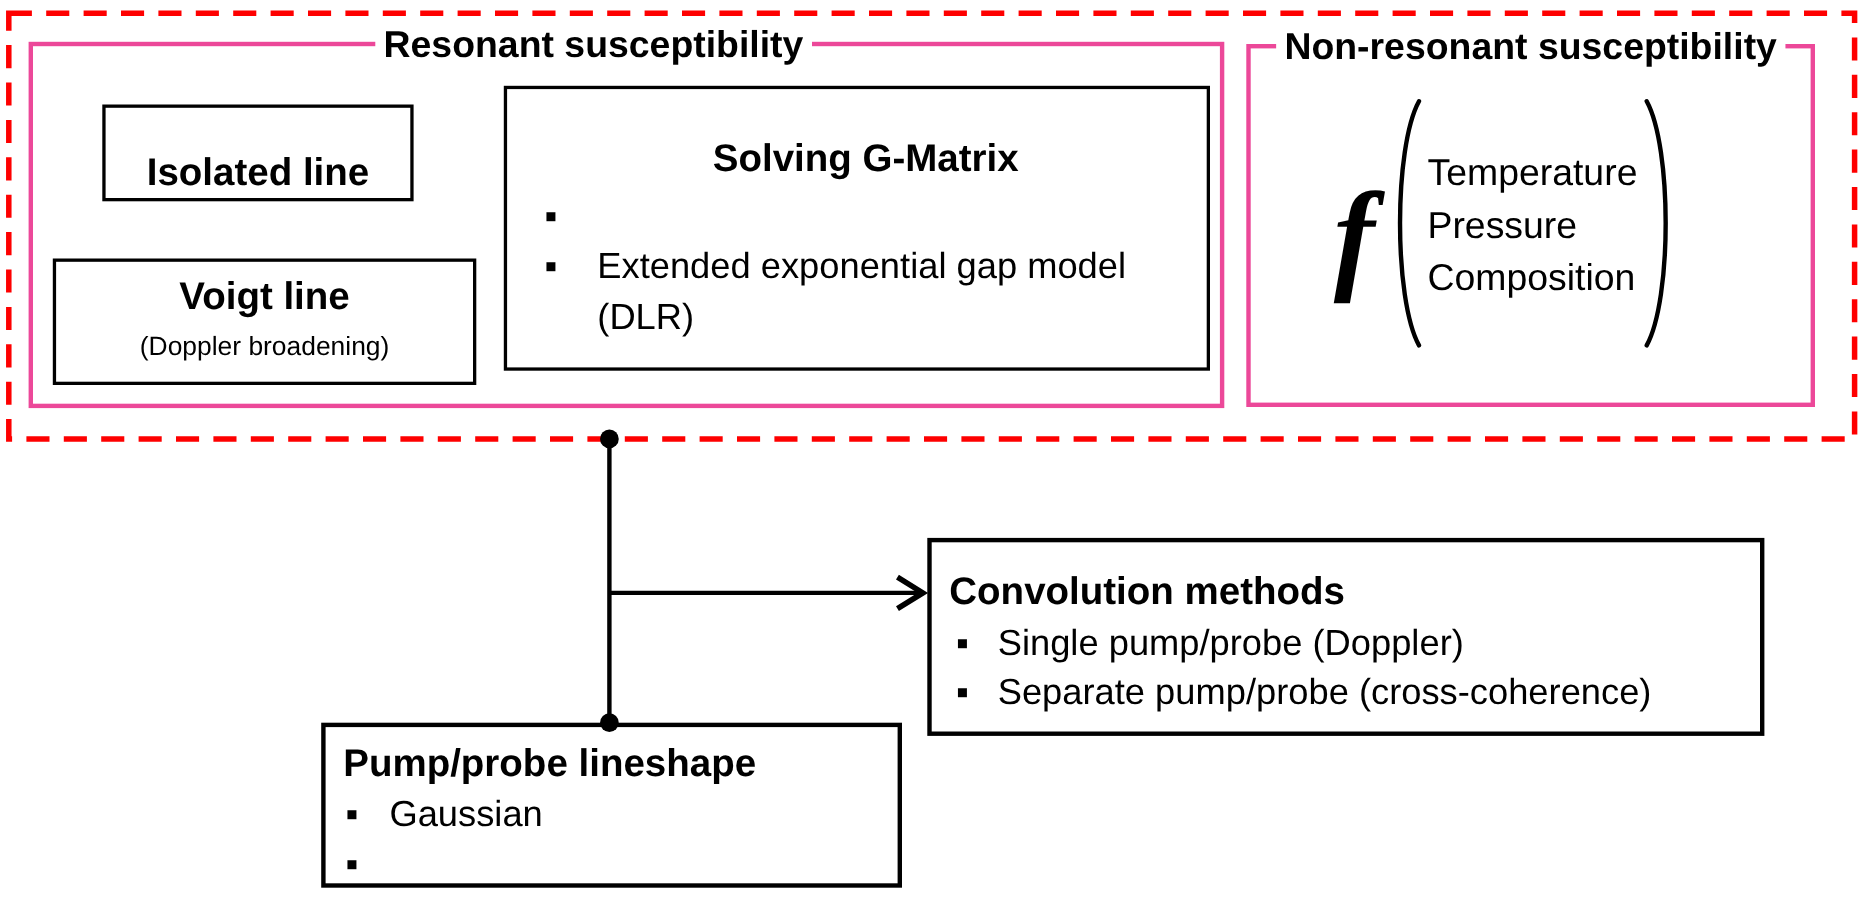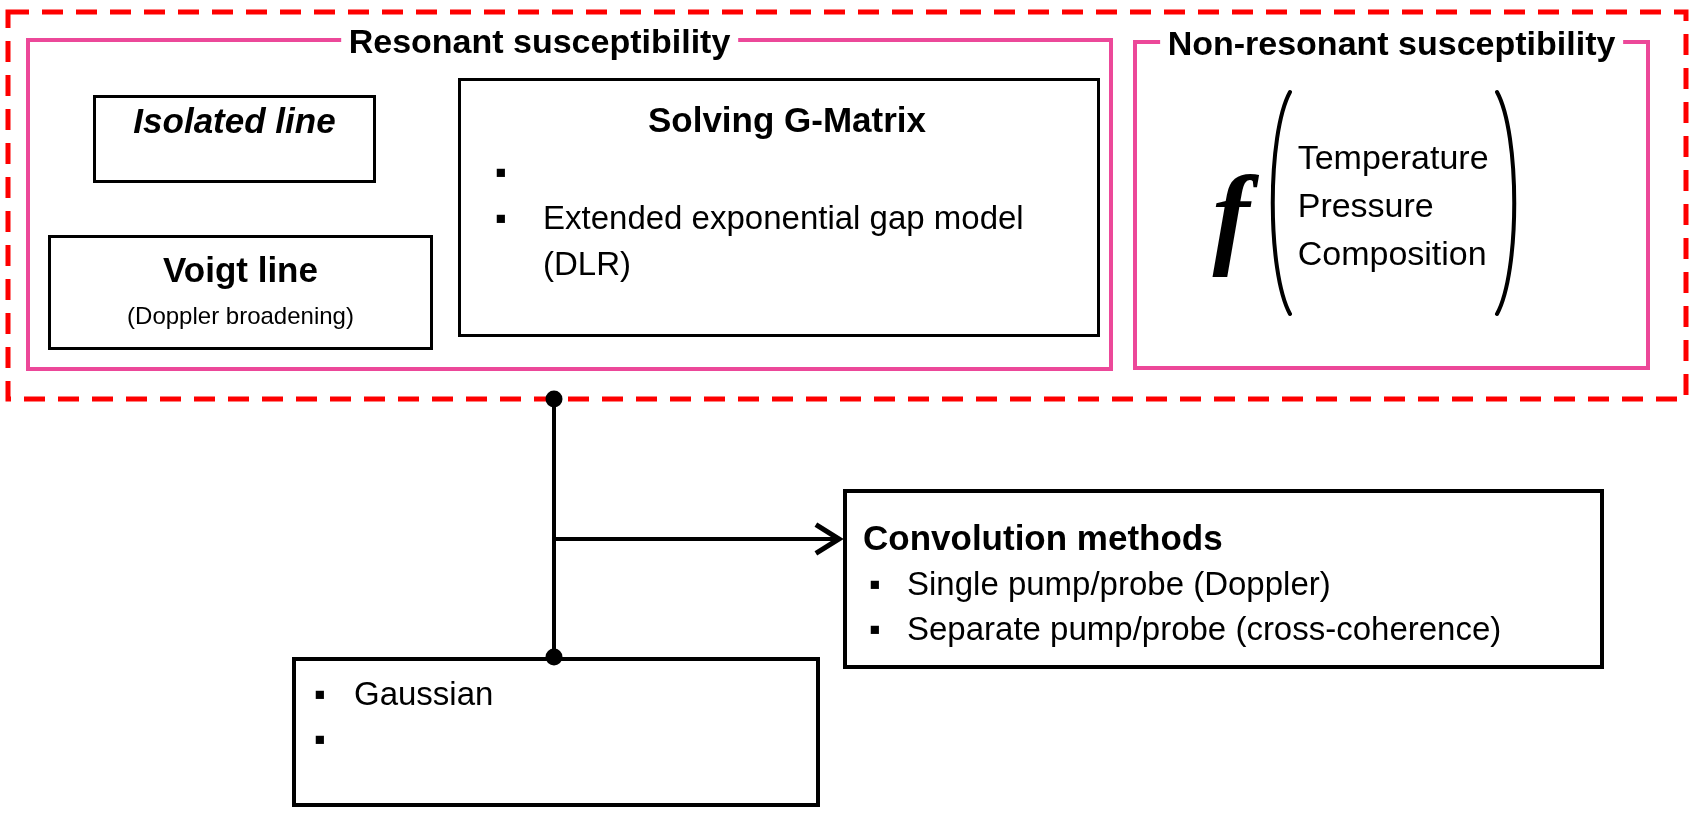--- a/index.html
+++ b/index.html
@@ -18,27 +18,27 @@
   .legend{
     position:absolute;top:-22px;background:#ffffff;padding:0 8px;
     font-weight:bold;font-size:34px;line-height:42px;white-space:nowrap;z-index:3;
   }
   .legend.center{left:50%;transform:translateX(-50%);}
   .legend.shifted{left:calc(50% - 30px);transform:translateX(-50%);}
 
   .box{position:absolute;border:3px solid #000;box-sizing:border-box;background:#fff;}
   .box.heavy{border-width:4px;}
 
-  .titlebox{display:flex;align-items:flex-start;justify-content:center;text-align:center;font-style:italic;}
+  .titlebox{display:flex;align-items:flex-end;justify-content:center;text-align:center;}
   .box-title{font-weight:bold;font-size:35px;line-height:46px;}
   .box-sub{font-size:24px;line-height:46px;}
   .stack-center{display:flex;flex-direction:column;align-items:center;justify-content:center;}
 
   .gmatrix{padding:16px 18px 0 34px;}
-  .gmatrix .box-title{text-align:center;margin-bottom:6px;}
+  .gmatrix .box-title{text-align:center;margin-bottom:6px;margin-top:24px;}
   .conv{padding:22px 18px 12px 16px;margin-top:41px;}
   .pump{padding:10px 16px 0 16px;}
 
   .li{display:flex;align-items:flex-start;font-size:33px;line-height:46px;}
   .conv .li,.pump .li{line-height:45px;}
   .bullet{flex:none;width:48px;text-align:left;}
   .conv .bullet{width:44px;padding-left:6px;box-sizing:border-box;}
   .pump .bullet{width:42px;padding-left:2px;box-sizing:border-box;}
   .li-text{white-space:pre-line;}
 
@@ -114,20 +114,21 @@
       <span class="bullet">▪</span>
       <span class="li-text">Single pump/probe (Doppler)</span>
     </div>
     <div class="li">
       <span class="bullet">▪</span>
       <span class="li-text">Separate pump/probe (cross-coherence)</span>
     </div>
   </div>
 
   <div class="box heavy pump" style="left:292px;top:657px;width:528px;height:150px;">
+    <div class="box-title">Pump/probe lineshape</div>
     <div class="li">
       <span class="bullet">▪</span>
       <span class="li-text">Gaussian</span>
     </div>
     <div class="li">
       <span class="bullet">▪</span>
     </div>
   </div>
 
   <svg class="overlay" width="1692" height="821" viewBox="0 0 1692 821">

